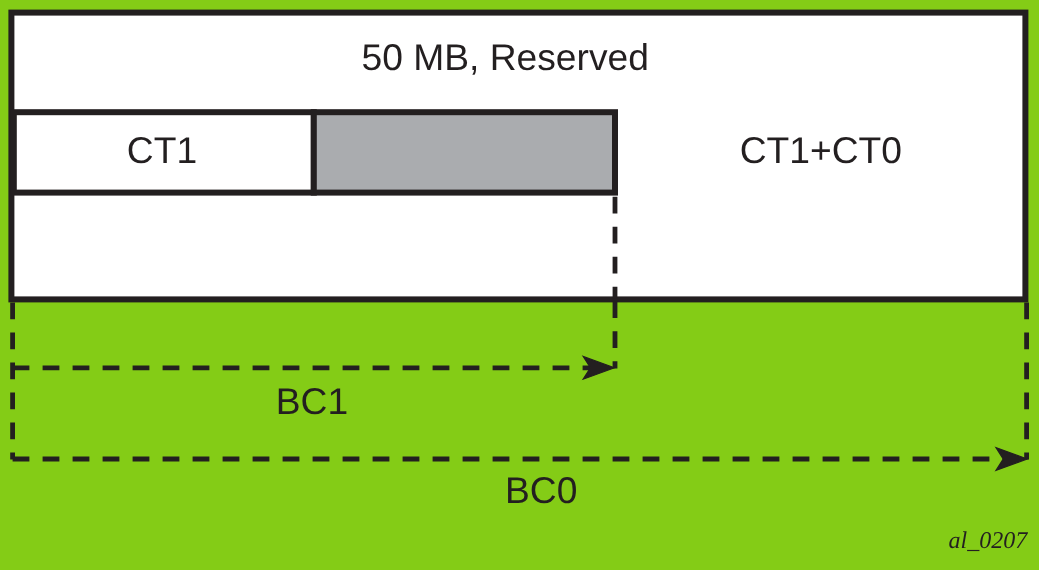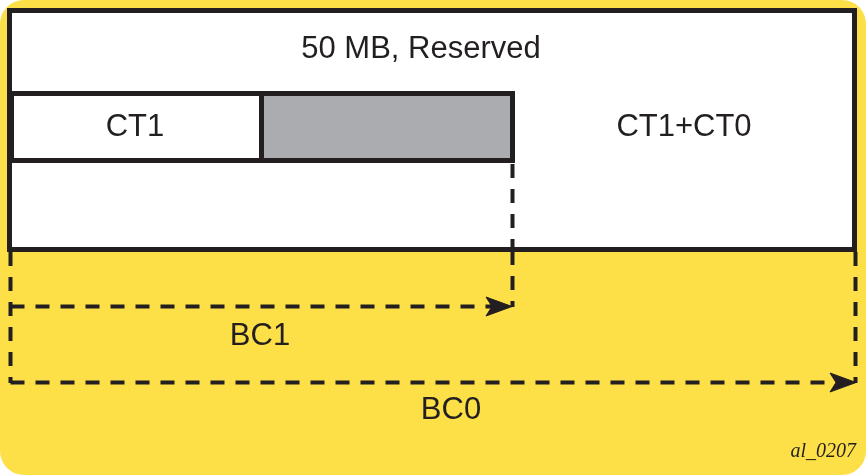--- a/index.html
+++ b/index.html
@@ -7,23 +7,22 @@
     padding: 0;
     background: #ffffff;
   }
   body {
     font-family: "Liberation Sans", sans-serif;
   }
   #diagram-root {
     position: relative;
     width: 866px;
     height: 475px;
-    background: #fde047;
+    background: #84cc16;
     overflow: hidden;
-    border-radius: 24px;
   }
   #diagram-svg {
     position: absolute;
     left: 0;
     top: 0;
     width: 866px;
     height: 475px;
     display: block;
   }
   .dgm-label {

